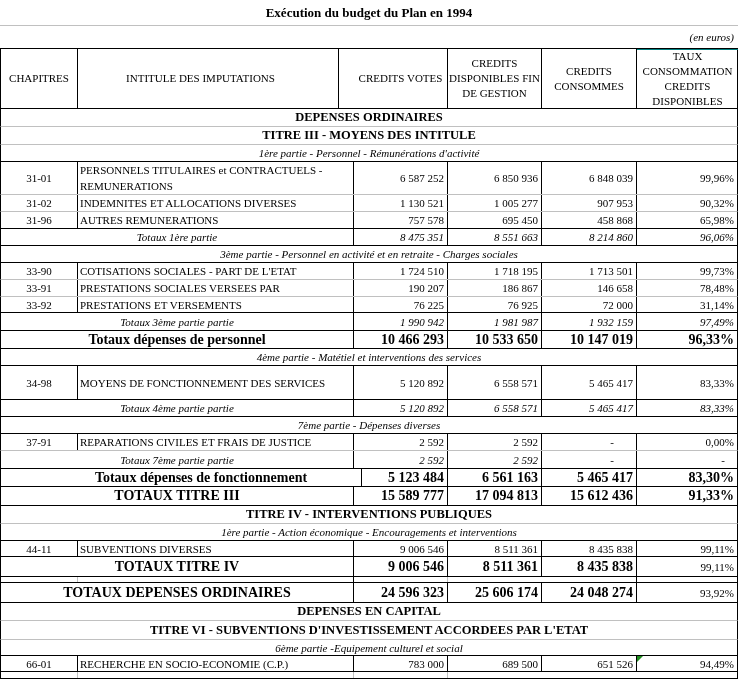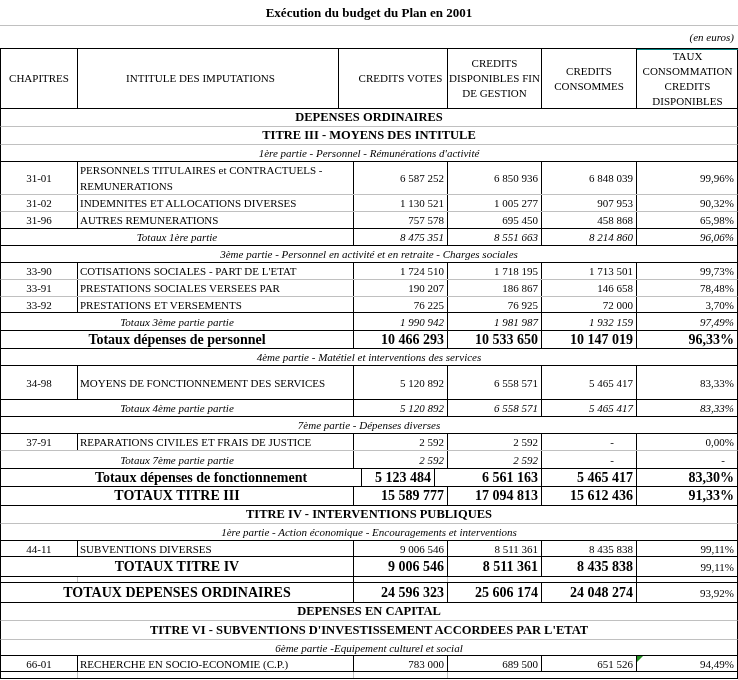--- a/index.html
+++ b/index.html
@@ -27,21 +27,21 @@
   .frame { border-left: 1px solid #000; border-right: 1px solid #000; }
   .comment-mark { position: absolute; left: 541px; top: 0; width: 0; height: 0;
                   border-top: 6px solid #1e8c1e; border-right: 6px solid transparent; }
 </style>
 </head>
 <body>
 
 <div class="sheet">
 
   <div class="row grid-light" style="top:0;height:26px;">
-    <div class="cell title" style="left:0;width:738px;">Exécution du budget du Plan en 2001</div>
+    <div class="cell title" style="left:0;width:738px;">Exécution du budget du Plan en 1994</div>
   </div>
 
   <div class="row grid-dark" style="top:26px;height:23px;">
     <div class="cell unit" style="left:0;width:738px;">(en euros)</div>
   </div>
 
   <div class="row grid-dark frame" style="top:49px;height:60px;">
     <div class="cell hdr br" style="left:0;width:77px;">CHAPITRES</div>
     <div class="cell hdr br" style="left:62px;width:276px;">INTITULE DES IMPUTATIONS</div>
     <div class="cell hdr br" style="left:353px;width:94px;">CREDITS VOTES</div>
@@ -116,21 +116,21 @@
     <div class="cell num br" style="left:541px;width:95px;">146 658</div>
     <div class="cell num" style="left:636px;width:100px;">78,48%</div>
   </div>
 
   <div class="row grid-dark frame" style="top:297px;height:16px;">
     <div class="cell code br" style="left:0;width:77px;">33-92</div>
     <div class="cell lbl br" style="left:77px;width:276px;">PRESTATIONS ET VERSEMENTS</div>
     <div class="cell num br" style="left:353px;width:94px;">76 225</div>
     <div class="cell num br" style="left:447px;width:94px;">76 925</div>
     <div class="cell num br" style="left:541px;width:95px;">72 000</div>
-    <div class="cell num" style="left:636px;width:100px;">3,70%</div>
+    <div class="cell num" style="left:636px;width:100px;">31,14%</div>
   </div>
 
   <div class="row grid-dark frame" style="top:313px;height:18px;">
     <div class="cell itc br" style="left:0;width:353px;">Totaux 3ème partie partie</div>
     <div class="cell num it br" style="left:353px;width:94px;">1 990 942</div>
     <div class="cell num it br" style="left:447px;width:94px;">1 981 987</div>
     <div class="cell num it br" style="left:541px;width:95px;">1 932 159</div>
     <div class="cell num it" style="left:636px;width:100px;">97,49%</div>
   </div>
 
@@ -179,21 +179,21 @@
   <div class="row grid-dark frame" style="top:451px;height:18px;">
     <div class="cell itc br" style="left:0;width:353px;">Totaux 7ème partie partie</div>
     <div class="cell num it br" style="left:353px;width:94px;">2 592</div>
     <div class="cell num it br" style="left:447px;width:94px;">2 592</div>
     <div class="cell num it br" style="left:541px;width:95px;padding-right:22px;">-</div>
     <div class="cell num it" style="left:636px;width:100px;padding-right:12px;">-</div>
   </div>
 
   <div class="row grid-dark frame" style="top:469px;height:18px;">
     <div class="cell bigc br" style="left:0;width:361px;padding-left:40px;">Totaux dépenses de fonctionnement</div>
-    <div class="cell num big br" style="left:340px;width:94px;">5 123 484</div>
+    <div class="cell num big br" style="left:353px;width:94px;">5 123 484</div>
     <div class="cell num big br" style="left:447px;width:94px;">6 561 163</div>
     <div class="cell num big br" style="left:541px;width:95px;">5 465 417</div>
     <div class="cell num big" style="left:636px;width:100px;">83,30%</div>
   </div>
 
   <div class="row grid-dark frame" style="top:487px;height:19px;text-align:right;">
     <div class="cell bigc br" style="left:0;width:353px;">TOTAUX TITRE III</div>
     <div class="cell num big br" style="left:353px;width:94px;">15 589 777</div>
     <div class="cell num big br" style="left:447px;width:94px;">17 094 813</div>
     <div class="cell num big br" style="left:541px;width:95px;">15 612 436</div>

